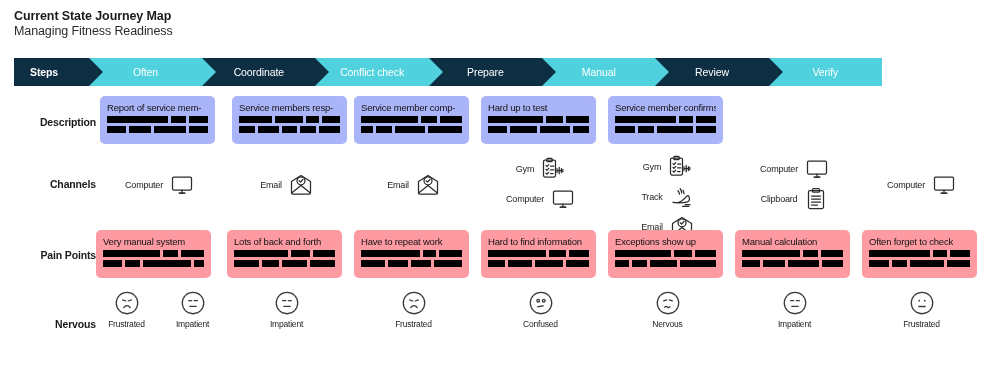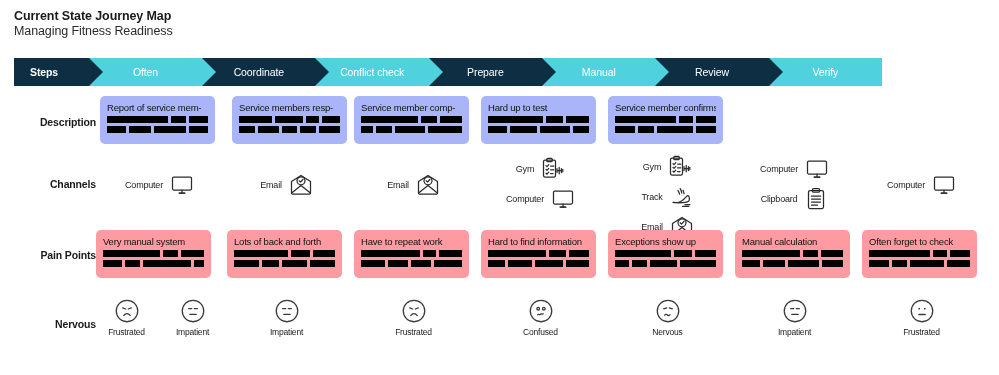--- a/index.html
+++ b/index.html
@@ -535,21 +535,21 @@
             <div class="barline">
               <div class="bar" style="width: 20.3882px;"></div>
               <div class="bar" style="width: 15.6832px;"></div>
               <div class="bar" style="width: 35.2873px;"></div>
               <div class="bar" style="width: 23.5248px;"></div>
             </div>
           </div>
         </div>
       </div>
     </div>
-  <div class="colrow" id="emo-row" style="top:297px;">
+  <div class="colrow" id="emo-row" style="top:289px;">
       <div style="width: 82px;"></div>
       <div class="col" style="width: 127px;">
         <div class="emo-group">
           <div class="emo">
             <div class="emo-face">
               <svg viewBox="0 0 24 24" width="28" height="28">
                 <circle cx="12" cy="12" r="9.2" stroke="#3a3a3a" stroke-width="1.1" fill="none" stroke-linecap="round" stroke-linejoin="round"></circle>
                 <path d="M8.3 9.4 10.9 10.3M13.1 10.3l2.6-.9" stroke="#3a3a3a" stroke-width="1.1" fill="none" stroke-linecap="round" stroke-linejoin="round"></path>
                 <path d="M9.2 15.9c1.6-2.1 4-2.1 5.6 0" stroke="#3a3a3a" stroke-width="1.1" fill="none" stroke-linecap="round" stroke-linejoin="round"></path>
               </svg>

